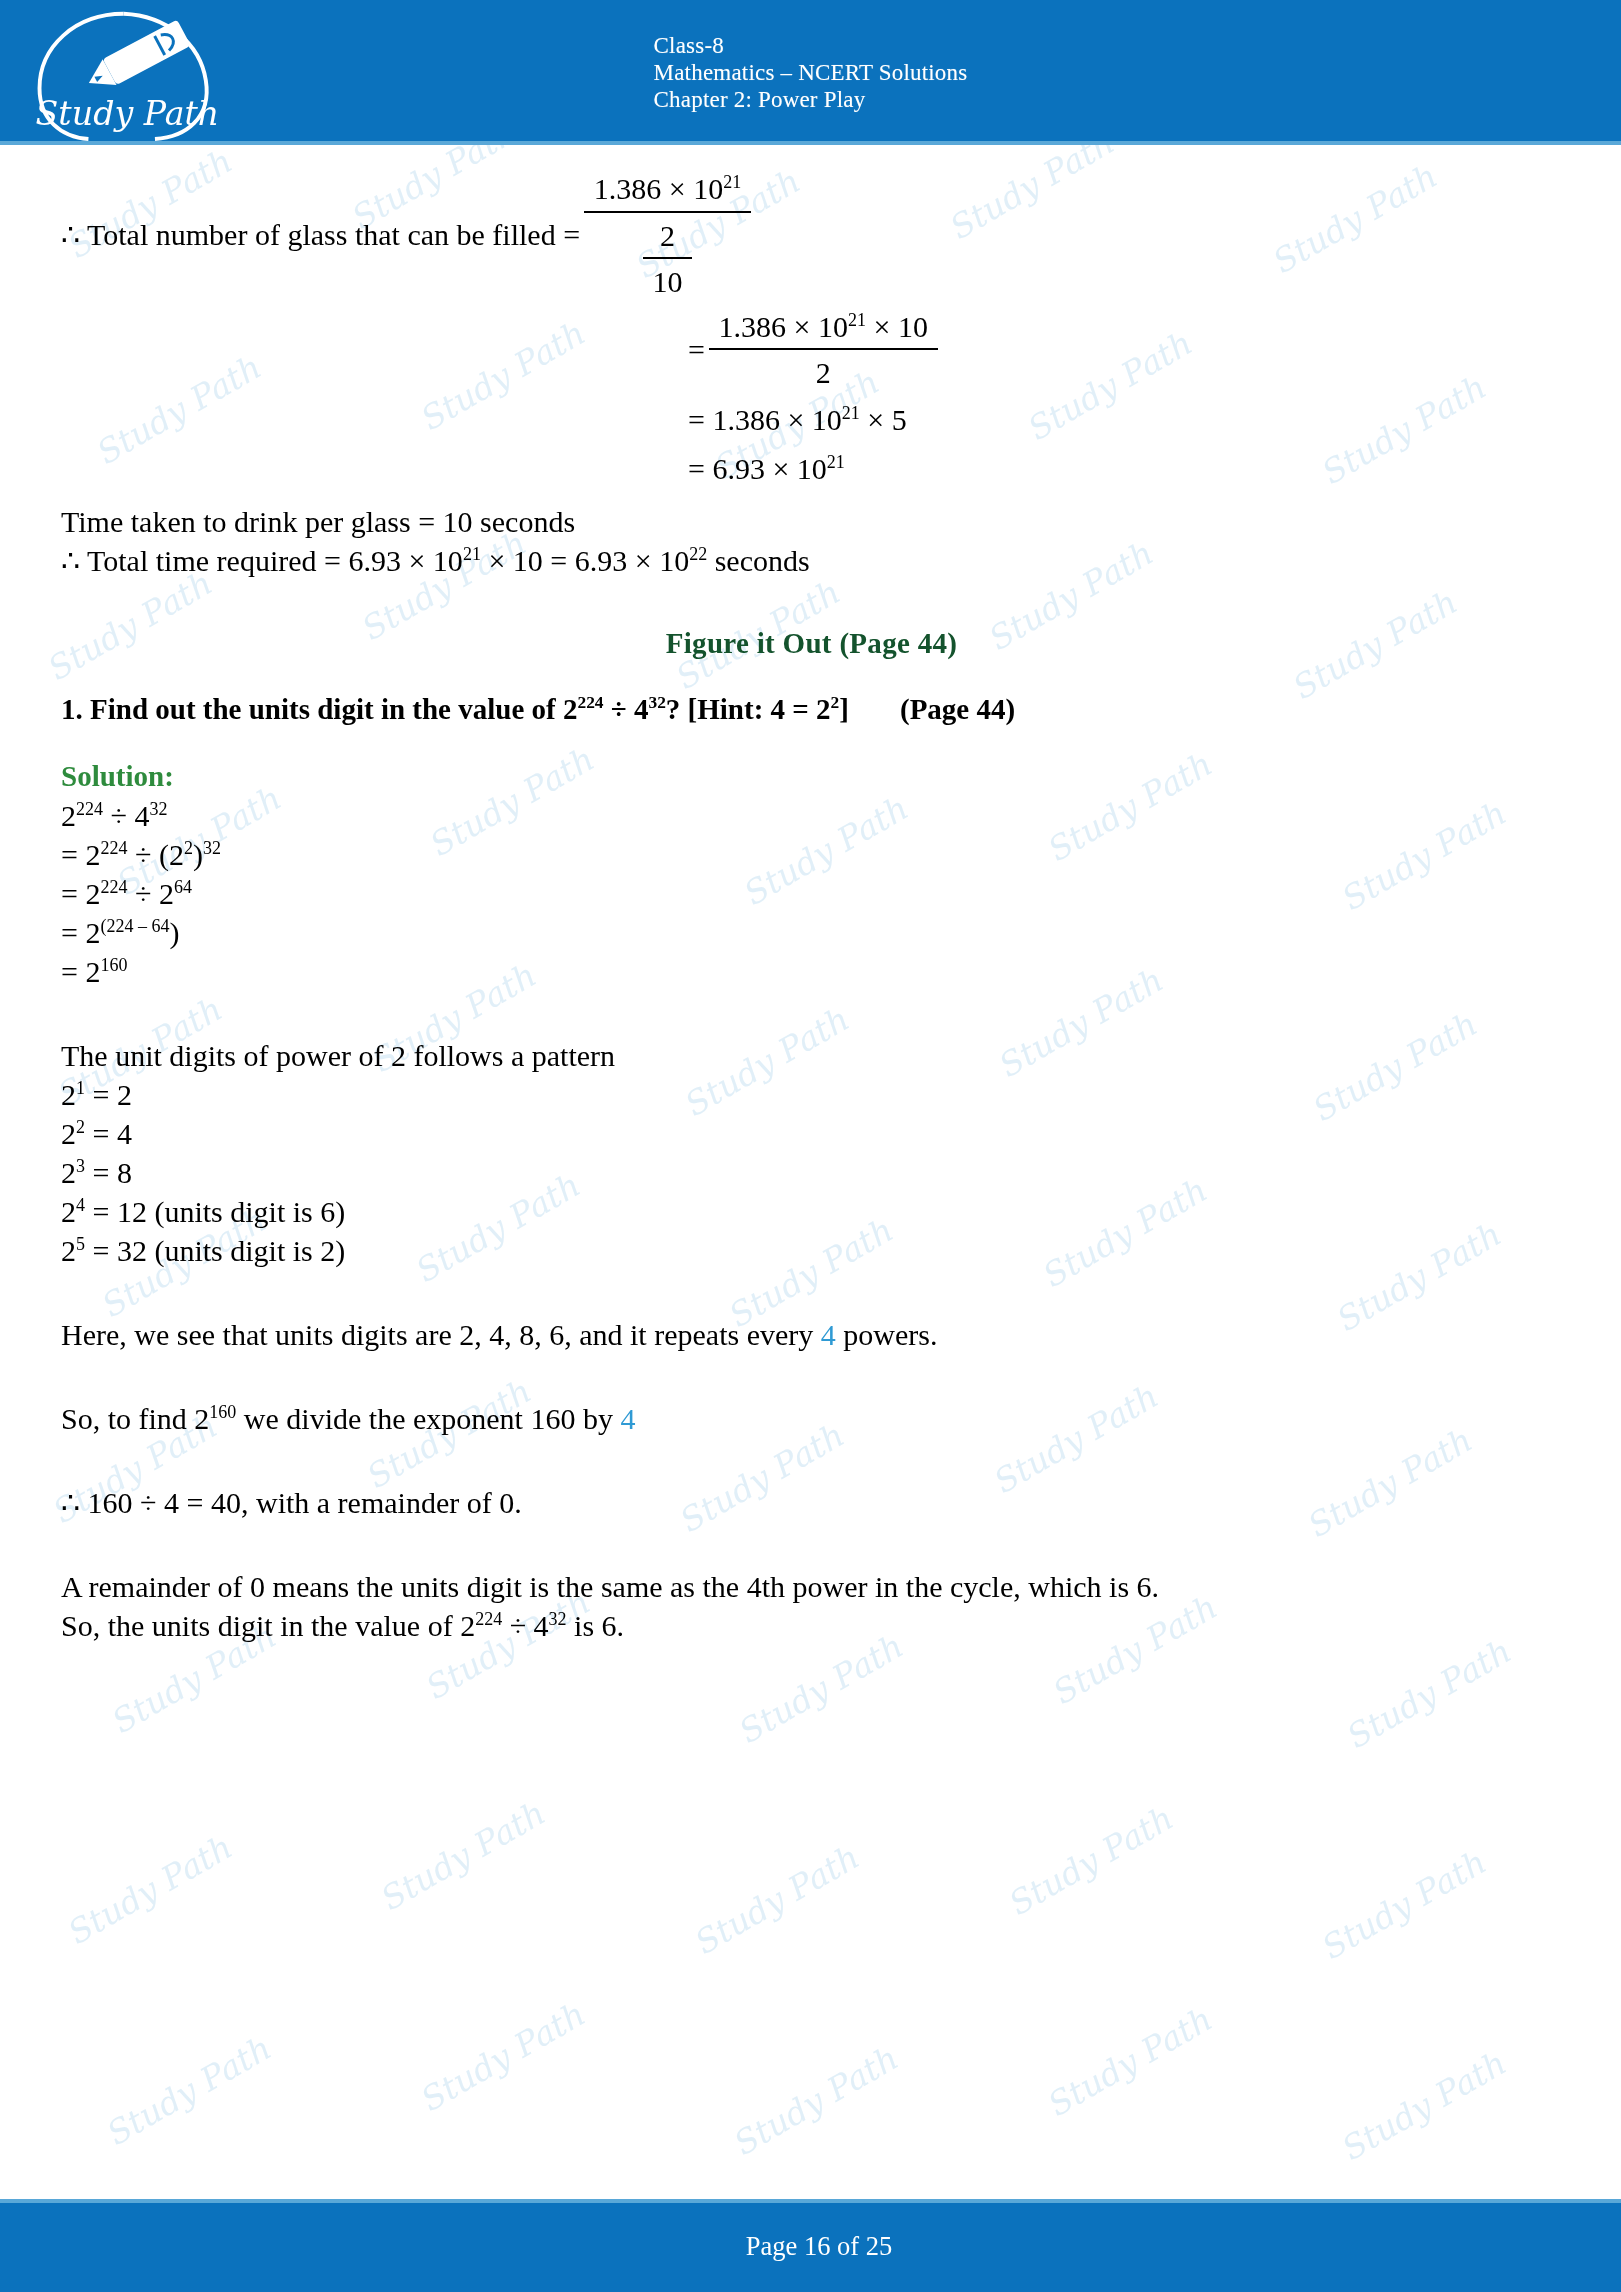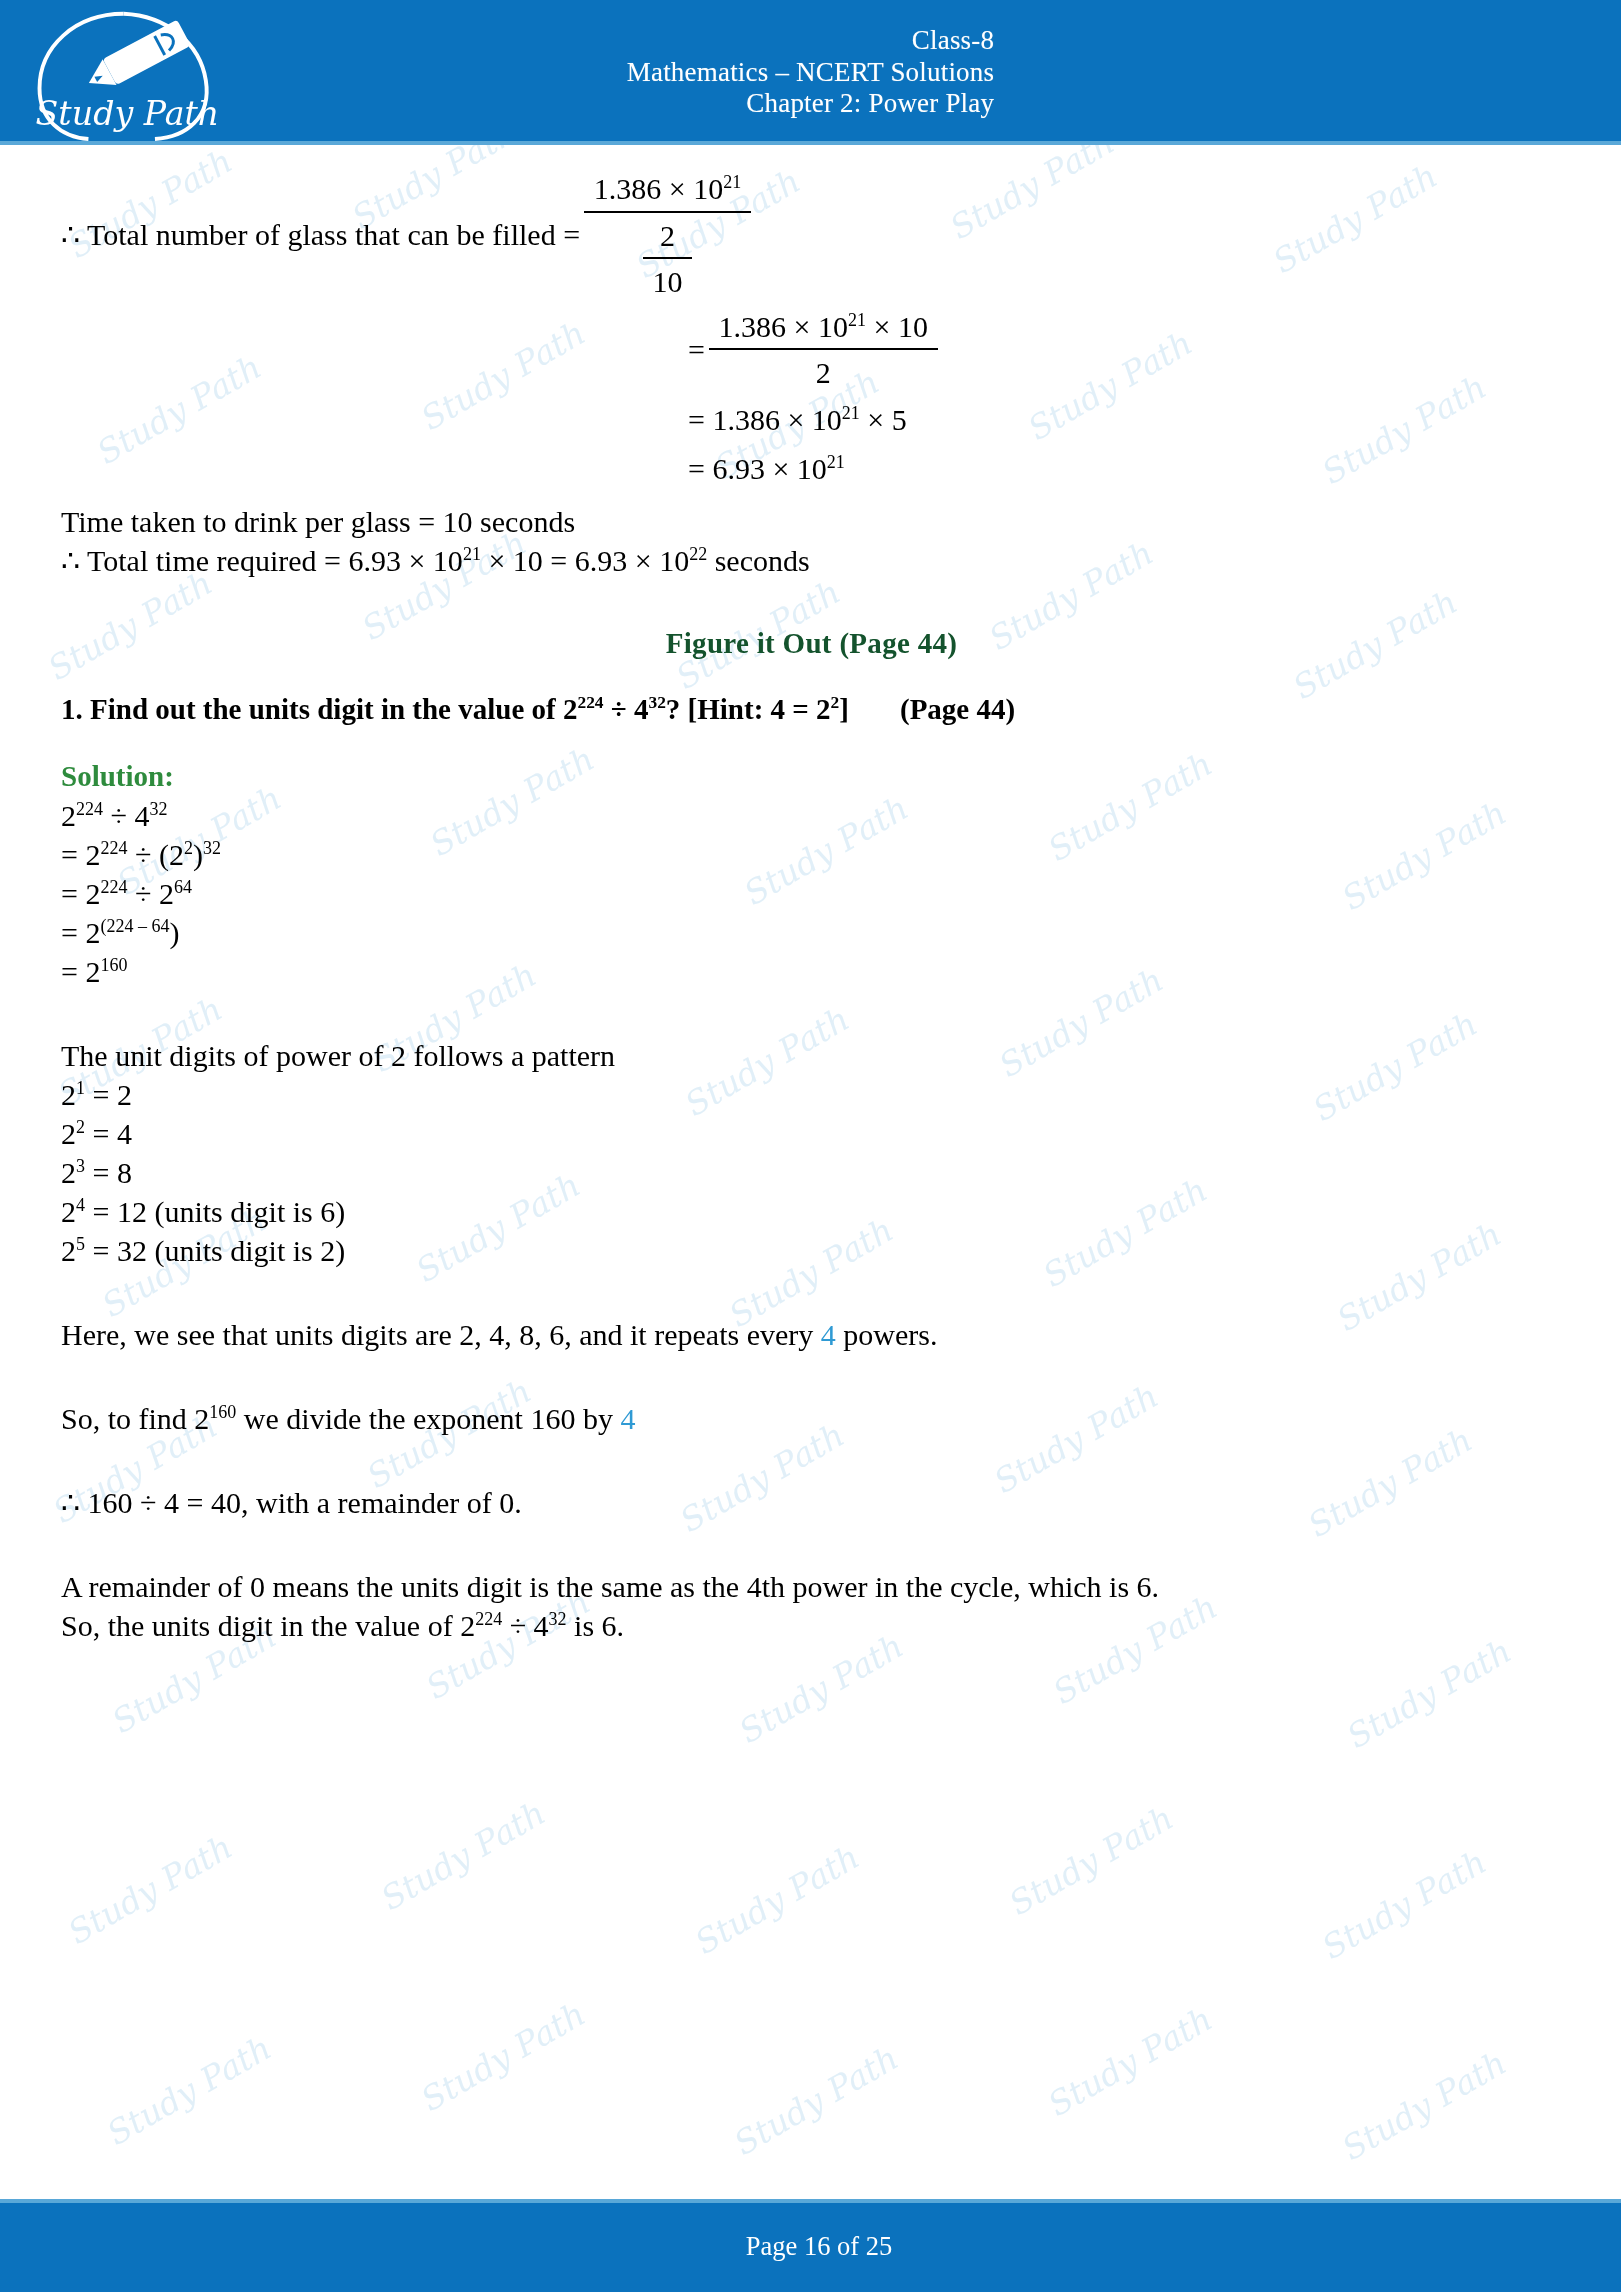--- a/index.html
+++ b/index.html
@@ -43,24 +43,24 @@
     background: #5aa8d8;
   }
   .logo {
     position: absolute;
     left: 17.6px;
     top: 3.9px;
     width: 225px;
     height: 139px;
   }
   .header-titles {
-    text-align: right;
+    text-align: left;
     color: #ffffff;
     line-height: 1.18;
-    font-size: 27px;
+    font-size: 23px;
     letter-spacing: 0.2px;
     text-shadow: 0 0 1px rgba(255,255,255,0.35);
   }
   .header-titles div { white-space: nowrap; }
 
   
   .content {
     position: relative;
     flex: 1 1 auto;
     padding: 21.6px 59px 0 61px;

